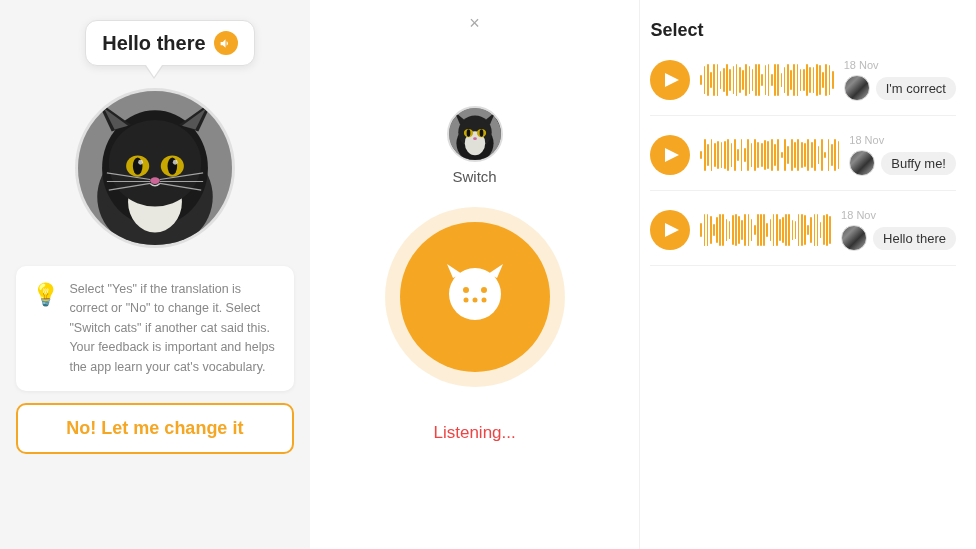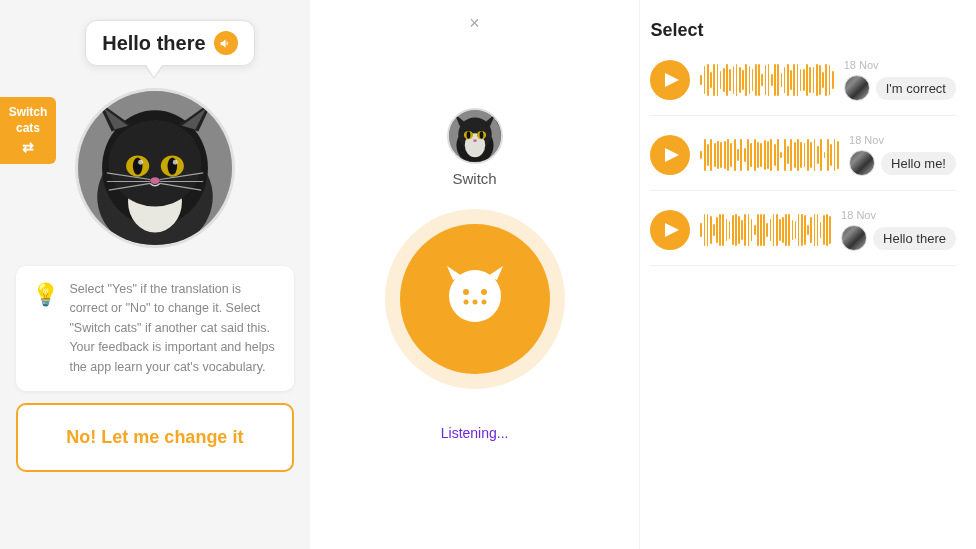--- a/index.html
+++ b/index.html
@@ -153,21 +153,21 @@
       font-weight: 700;
       cursor: pointer;
       text-align: center;
     }
 
     .no-btn {
       background: #fff;
       color: #f5a623;
       border: 2px solid #f5a623;
       border-radius: 10px;
-      padding: 22px 0;
+      padding: 13px 0;
       width: calc(100% - 32px);
       margin: 0 16px;
       font-size: 18px;
       font-weight: 700;
       cursor: pointer;
       text-align: center;
     }
 
     
     .center-panel {
@@ -234,22 +234,22 @@
       justify-content: center;
     }
 
     .mic-icon-svg {
       width: 70px;
       height: 70px;
     }
 
     .listening-text {
       margin-top: 36px;
-      font-size: 14px;
-      color: #6d28d9;
+      font-size: 17px;
+      color: #ef4444;
     }
 
     
     .right-panel {
       flex: 1;
       height: 549px;
       background: #fff;
       padding: 20px 20px 20px 10px;
       border-left: 1px solid #f0f0f0;
     }
@@ -362,24 +362,20 @@
 
   <div class="speech-bubble">
     <span class="bubble-text">Hello there</span>
     <div class="speaker-icon">
       <svg width="13" height="13" viewBox="0 0 24 24" fill="white">
         <path d="M3 9v6h4l5 5V4L7 9H3zm13.5 3c0-1.77-1.02-3.29-2.5-4.03v8.05c1.48-.73 2.5-2.25 2.5-4.02z"></path>
       </svg>
     </div>
   </div>
 
-  <div class="switch-cats-btn">
-    <span>Switch cats</span>
-    <span class="switch-cats-arrows">⇄</span>
-  </div>
 
   <div class="cat-avatar-container">
     <svg class="cat-svg" viewBox="0 0 160 160" xmlns="http://www.w3.org/2000/svg">
 
       <rect width="160" height="160" fill="#888"></rect>
 
       <ellipse cx="80" cy="110" rx="60" ry="55" fill="#2a2a2a"></ellipse>
       <ellipse cx="80" cy="80" rx="55" ry="60" fill="#1a1a1a"></ellipse>
 
       <ellipse cx="80" cy="115" rx="28" ry="32" fill="#e8e8e0"></ellipse>
@@ -580,21 +576,21 @@
             <div class="waveform-bar" style="height: 32px;"></div>
             <div class="waveform-bar" style="height: 21.7998px;"></div>
             <div class="waveform-bar" style="height: 32px;"></div>
             <div class="waveform-bar" style="height: 28.1937px;"></div>
           </div>
         </div>
         <div class="history-right">
           <span class="history-date">18 Nov</span>
           <div class="history-cat-row">
             <div class="mini-avatar"></div>
-            <span class="history-label">Hello me!</span>
+            <span class="history-label">Buffy me!</span>
           </div>
         </div>
       </div>
       <div class="history-item">
         <div class="play-btn">
           <div class="play-triangle"></div>
         </div>
         <div class="waveform">
           <div class="waveform-bars">
             <div class="waveform-bar" style="height: 13.8999px;"></div>

